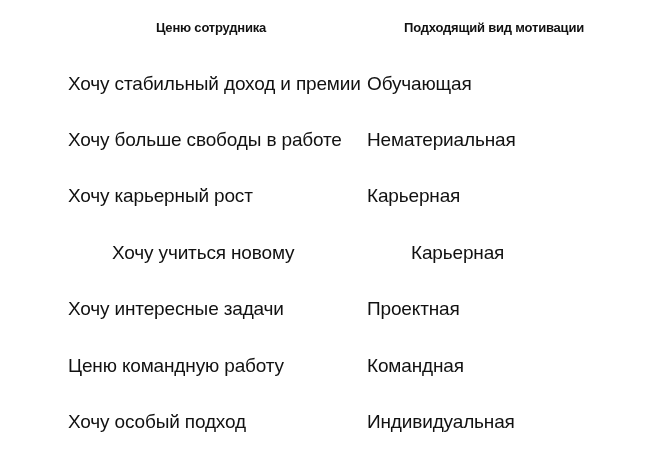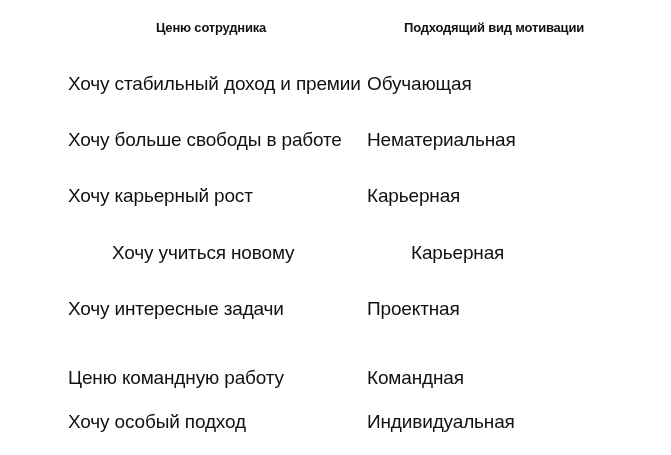--- a/index.html
+++ b/index.html
@@ -73,21 +73,21 @@
     <span class="cell cell-right">Карьерная</span>
   </div>
   <div class="row" style="top:243px;margin-left:44px;">
     <span class="cell cell-left">Хочу учиться новому</span>
     <span class="cell cell-right">Карьерная</span>
   </div>
   <div class="row" style="top:299px;">
     <span class="cell cell-left">Хочу интересные задачи</span>
     <span class="cell cell-right">Проектная</span>
   </div>
-  <div class="row" style="top:356px;margin-top:12px;">
+  <div class="row" style="top:356px;">
     <span class="cell cell-left">Ценю командную работу</span>
     <span class="cell cell-right">Командная</span>
   </div>
   <div class="row" style="top:412px;">
     <span class="cell cell-right">Индивидуальная</span>
     <span class="cell cell-left">Хочу особый подход</span>
   </div>
 </div>
 
 </body></html>

